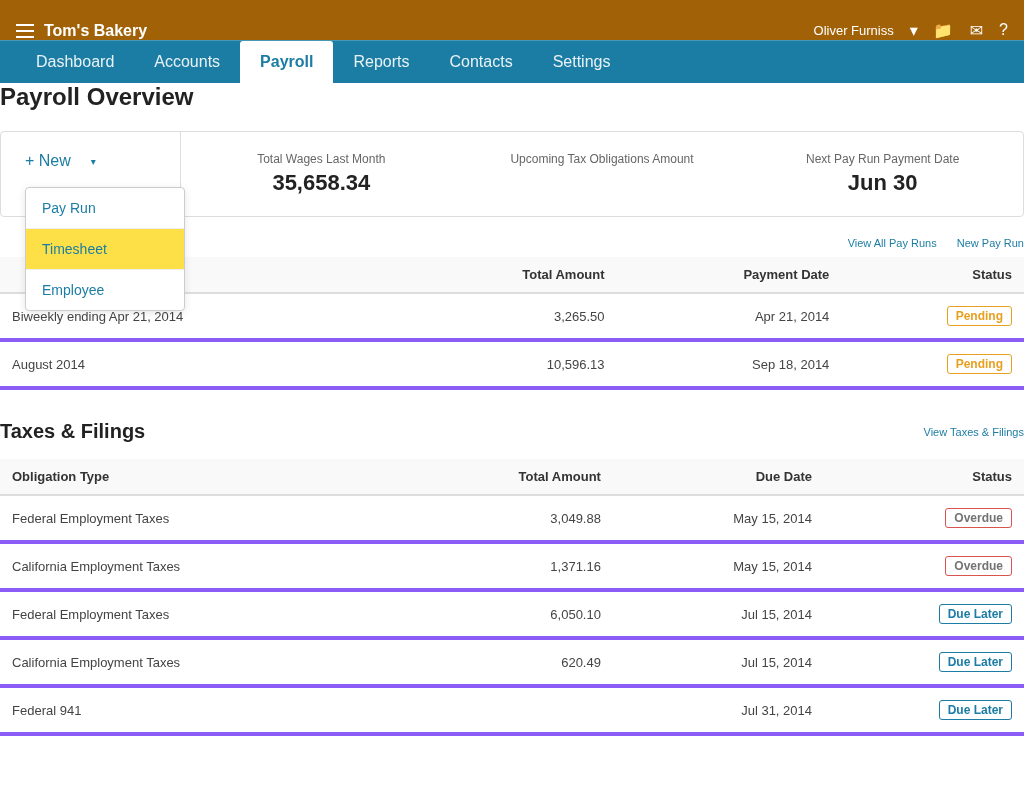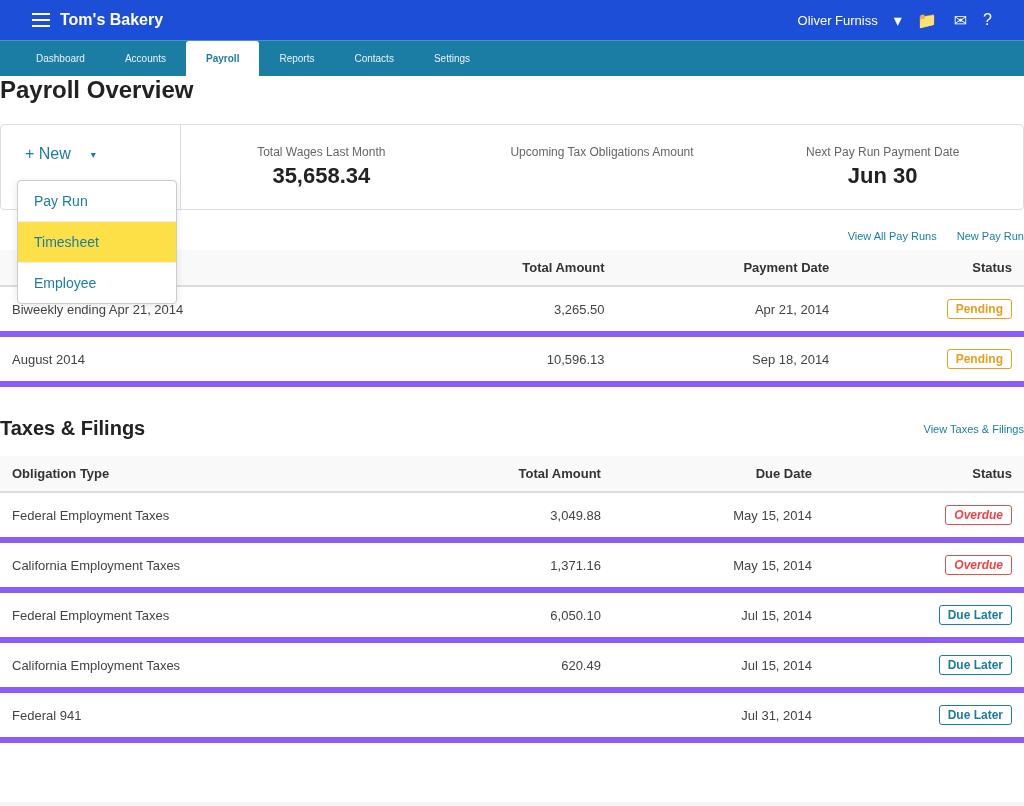--- a/index.html
+++ b/index.html
@@ -1,25 +1,25 @@
 <!DOCTYPE html>
 <html><head>
   <meta charset="utf-8">
   <style>
     * { margin: 0; padding: 0; box-sizing: border-box; }
     body { font-family: Arial, Helvetica, sans-serif; font-size: 14px; color: #333; background: #f5f5f5; }
 
     
     .top-bar {
-      background: #1d4ed8;
+      background: #a16207;
       color: white;
       display: flex;
-      align-items: center;
+      align-items: flex-end;
       justify-content: space-between;
-      padding: 0 32px;
+      padding: 0 16px;
       height: 40px;
     }
     .top-bar-left { display: flex; align-items: center; gap: 10px; }
     .hamburger { display: flex; flex-direction: column; gap: 4px; cursor: pointer; }
     .hamburger span { display: block; width: 18px; height: 2px; background: white; }
     .app-name { font-size: 16px; font-weight: bold; color: white; }
     .top-bar-right { display: flex; align-items: center; gap: 16px; }
     .user-name { font-size: 13px; color: white; cursor: pointer; }
     .top-bar-icons { display: flex; gap: 16px; }
     .top-icon { color: white; cursor: pointer; font-size: 16px; }
@@ -29,21 +29,21 @@
       background: #1c7da4;
       display: flex;
       align-items: center;
       padding: 0 16px;
       border-top: 1px solid rgba(255,255,255,0.2);
     }
     .nav-item {
       color: rgba(255,255,255,0.9);
       padding: 12px 20px;
       cursor: pointer;
-      font-size: 10px;
+      font-size: 16px;
       text-decoration: none;
       display: block;
     }
     .nav-item.active {
       background: white;
       color: #1c7da4;
       font-weight: bold;
       border-radius: 3px 3px 0 0;
     }
 
@@ -81,21 +81,21 @@
       background: none;
       border: none;
       padding: 0;
     }
     .new-button .arrow { font-size: 10px; }
 
     
     .dropdown-menu {
       position: absolute;
       top: 55px;
-      left: 16px;
+      left: 24px;
       background: white;
       border: 1px solid #ccc;
       border-radius: 4px;
       z-index: 100;
       width: 160px;
       box-shadow: 0 2px 8px rgba(0,0,0,0.1);
     }
     .dropdown-item {
       padding: 12px 16px;
       color: #1c7da4;
@@ -133,32 +133,32 @@
       font-size: 13px;
       color: #333;
       border-bottom: 2px solid #ddd;
       background: #f9f9f9;
     }
     th.right, td.right { text-align: right; }
     td {
       padding: 12px 12px;
       font-size: 13px;
       color: #444;
-      border-bottom: 6px solid #8b5cf6;
+      border-bottom: 4px solid #8b5cf6;
     }
 
     .badge {
       display: inline-block;
       padding: 2px 8px;
       border-radius: 3px;
       font-size: 12px;
       font-weight: bold;
     }
     .badge-pending { border: 1px solid #e8a020; color: #e8a020; background: white; }
-    .badge-overdue { border: 1px solid #d9534f; color: #ef4444; background: white; font-style: italic; }
+    .badge-overdue { border: 1px solid #d9534f; color: #737373; background: white; }
     .badge-due-later { border: 1px solid #1c7da4; color: #1c7da4; background: white; }
 
     .section-header {
       display: flex;
       justify-content: space-between;
       align-items: center;
       margin-bottom: 16px;
       margin-top: 20px;
     }
     .section-title { font-size: 20px; font-weight: bold; color: #222; }

